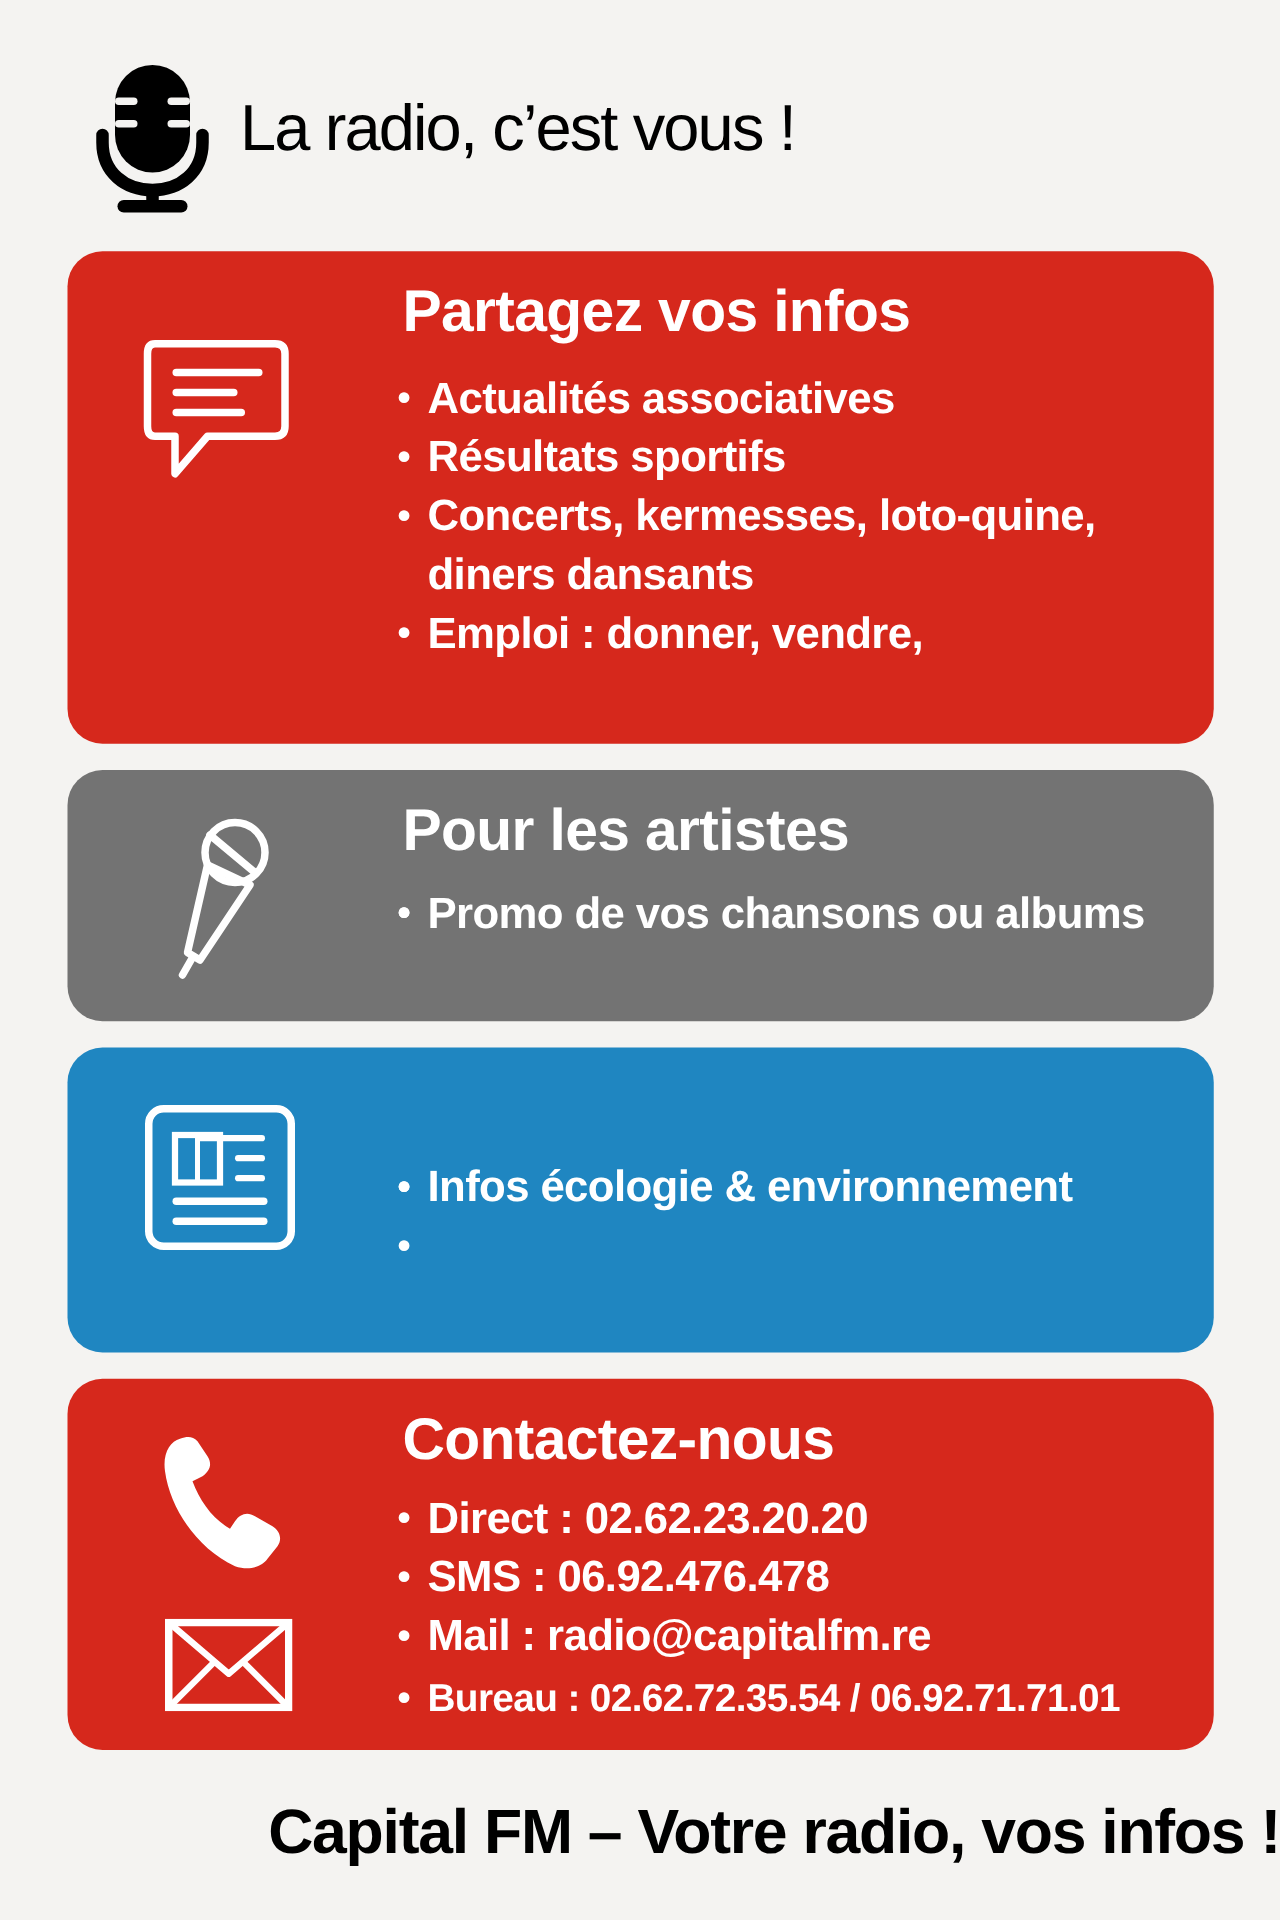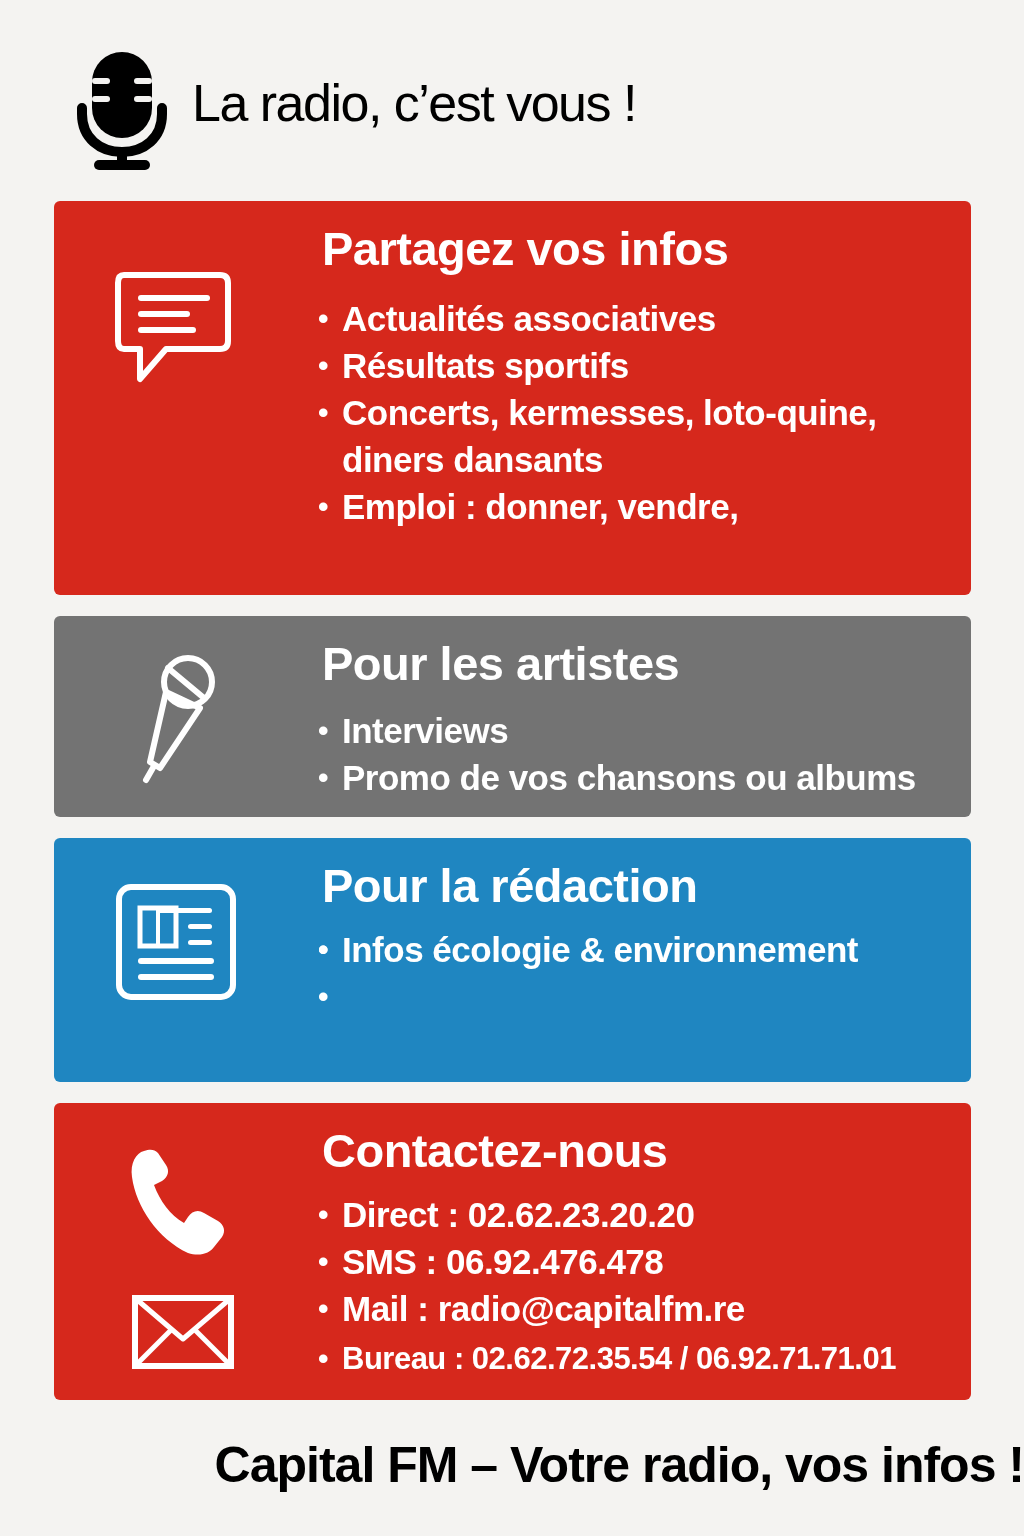--- a/index.html
+++ b/index.html
@@ -34,21 +34,21 @@
       letter-spacing: -1.5px;
       line-height: 90px;
       white-space: nowrap;
     }
 
     
     .card {
       position: absolute;
       left: 54px;
       width: 917px;
-      border-radius: 6px;
+      border-radius: 28px;
       color: #fff;
     }
     .card-icon {
       position: absolute;
     }
     .card-title {
       position: absolute;
       left: 268px;
       font-size: 47px;
       font-weight: 700;
@@ -151,37 +151,36 @@
   <svg class="card-icon" viewBox="0 0 104 132">
     <g fill="none" stroke="#fff" stroke-width="6" stroke-linejoin="round" stroke-linecap="round">
       <circle cx="72" cy="30" r="24"></circle>
       <line x1="52" y1="16" x2="88" y2="46"></line>
       <path d="M50 40 L84 56 L44 116 L34 110 Z"></path>
       <line x1="38" y1="114" x2="30" y2="128"></line>
     </g>
   </svg>
   <div class="card-title">Pour les artistes</div>
   <ul class="card-list">
-    <li><span class="bullet">•</span><span>Interviews</span></li>
+    <li><span class="bullet">•</span></li>
     <li><span class="bullet">•</span><span>Promo de vos chansons ou albums</span></li>
   </ul>
 </div>
 
 <div class="card card-newsroom">
   <svg class="card-icon" viewBox="0 0 124 120">
     <rect x="5" y="5" width="114" height="110" rx="12" fill="none" stroke="#fff" stroke-width="6"></rect>
     <rect x="26" y="26" width="36" height="38" fill="none" stroke="#fff" stroke-width="5"></rect>
     <line x1="44" y1="26" x2="44" y2="64" stroke="#fff" stroke-width="4"></line>
     <rect x="44" y="26" width="54" height="5" rx="2.5" fill="#fff"></rect>
     <rect x="74" y="42" width="24" height="5" rx="2.5" fill="#fff"></rect>
     <rect x="74" y="58" width="24" height="5" rx="2.5" fill="#fff"></rect>
     <rect x="24" y="76" width="76" height="6" rx="3" fill="#fff"></rect>
     <rect x="24" y="92" width="76" height="6" rx="3" fill="#fff"></rect>
   </svg>
-  <div class="card-title">Pour la rédaction</div>
   <ul class="card-list">
     <li><span class="bullet">•</span></li>
     <li><span class="bullet">•</span><span>Infos écologie &amp; environnement</span></li>
     <li><span class="bullet">•</span></li>
   </ul>
 </div>
 
 <div class="card card-contact">
   <svg class="card-icon phone-icon" viewBox="0 0 106 110">
     <path d="M14 4 C6 6 0 16 2 30 C6 60 28 92 58 106 C70 110 80 106 84 100 L92 90 C96 84 94 78 88 74 L74 66 C68 62 62 64 58 70 L54 76 C40 68 30 54 24 38 L32 34 C38 30 40 24 36 18 L28 6 C24 2 20 2 14 4 Z" fill="#fff"></path>

